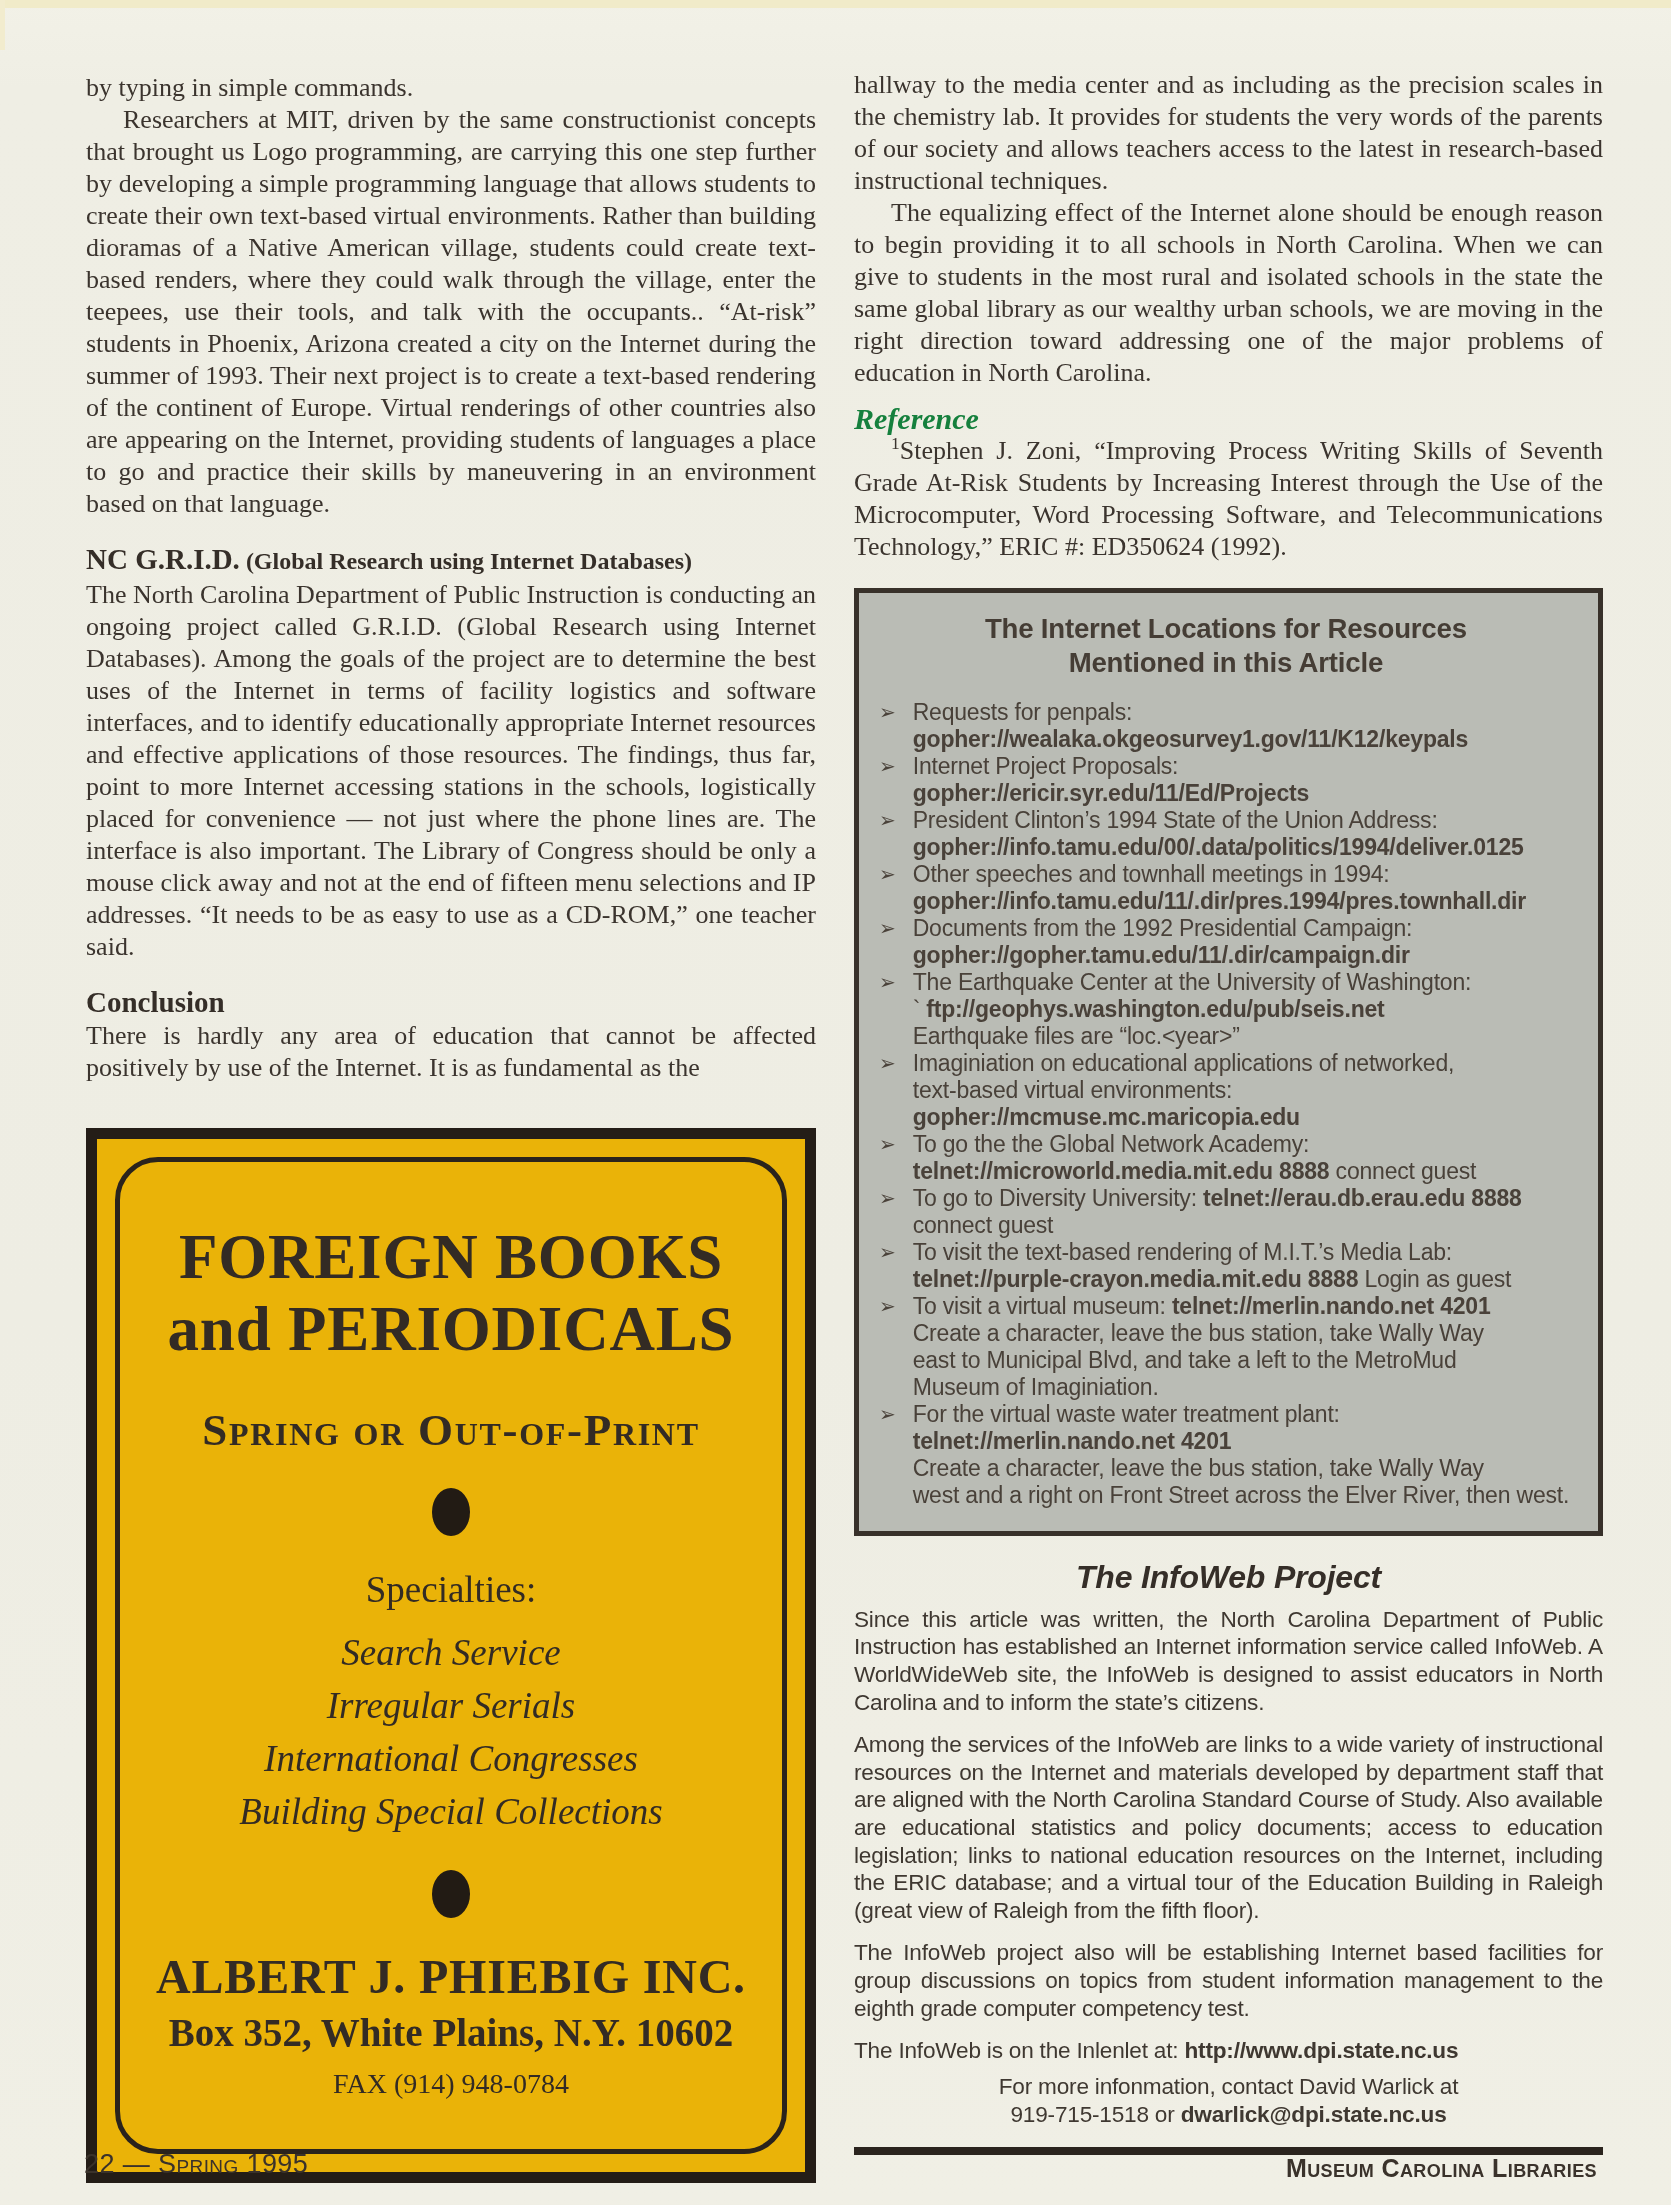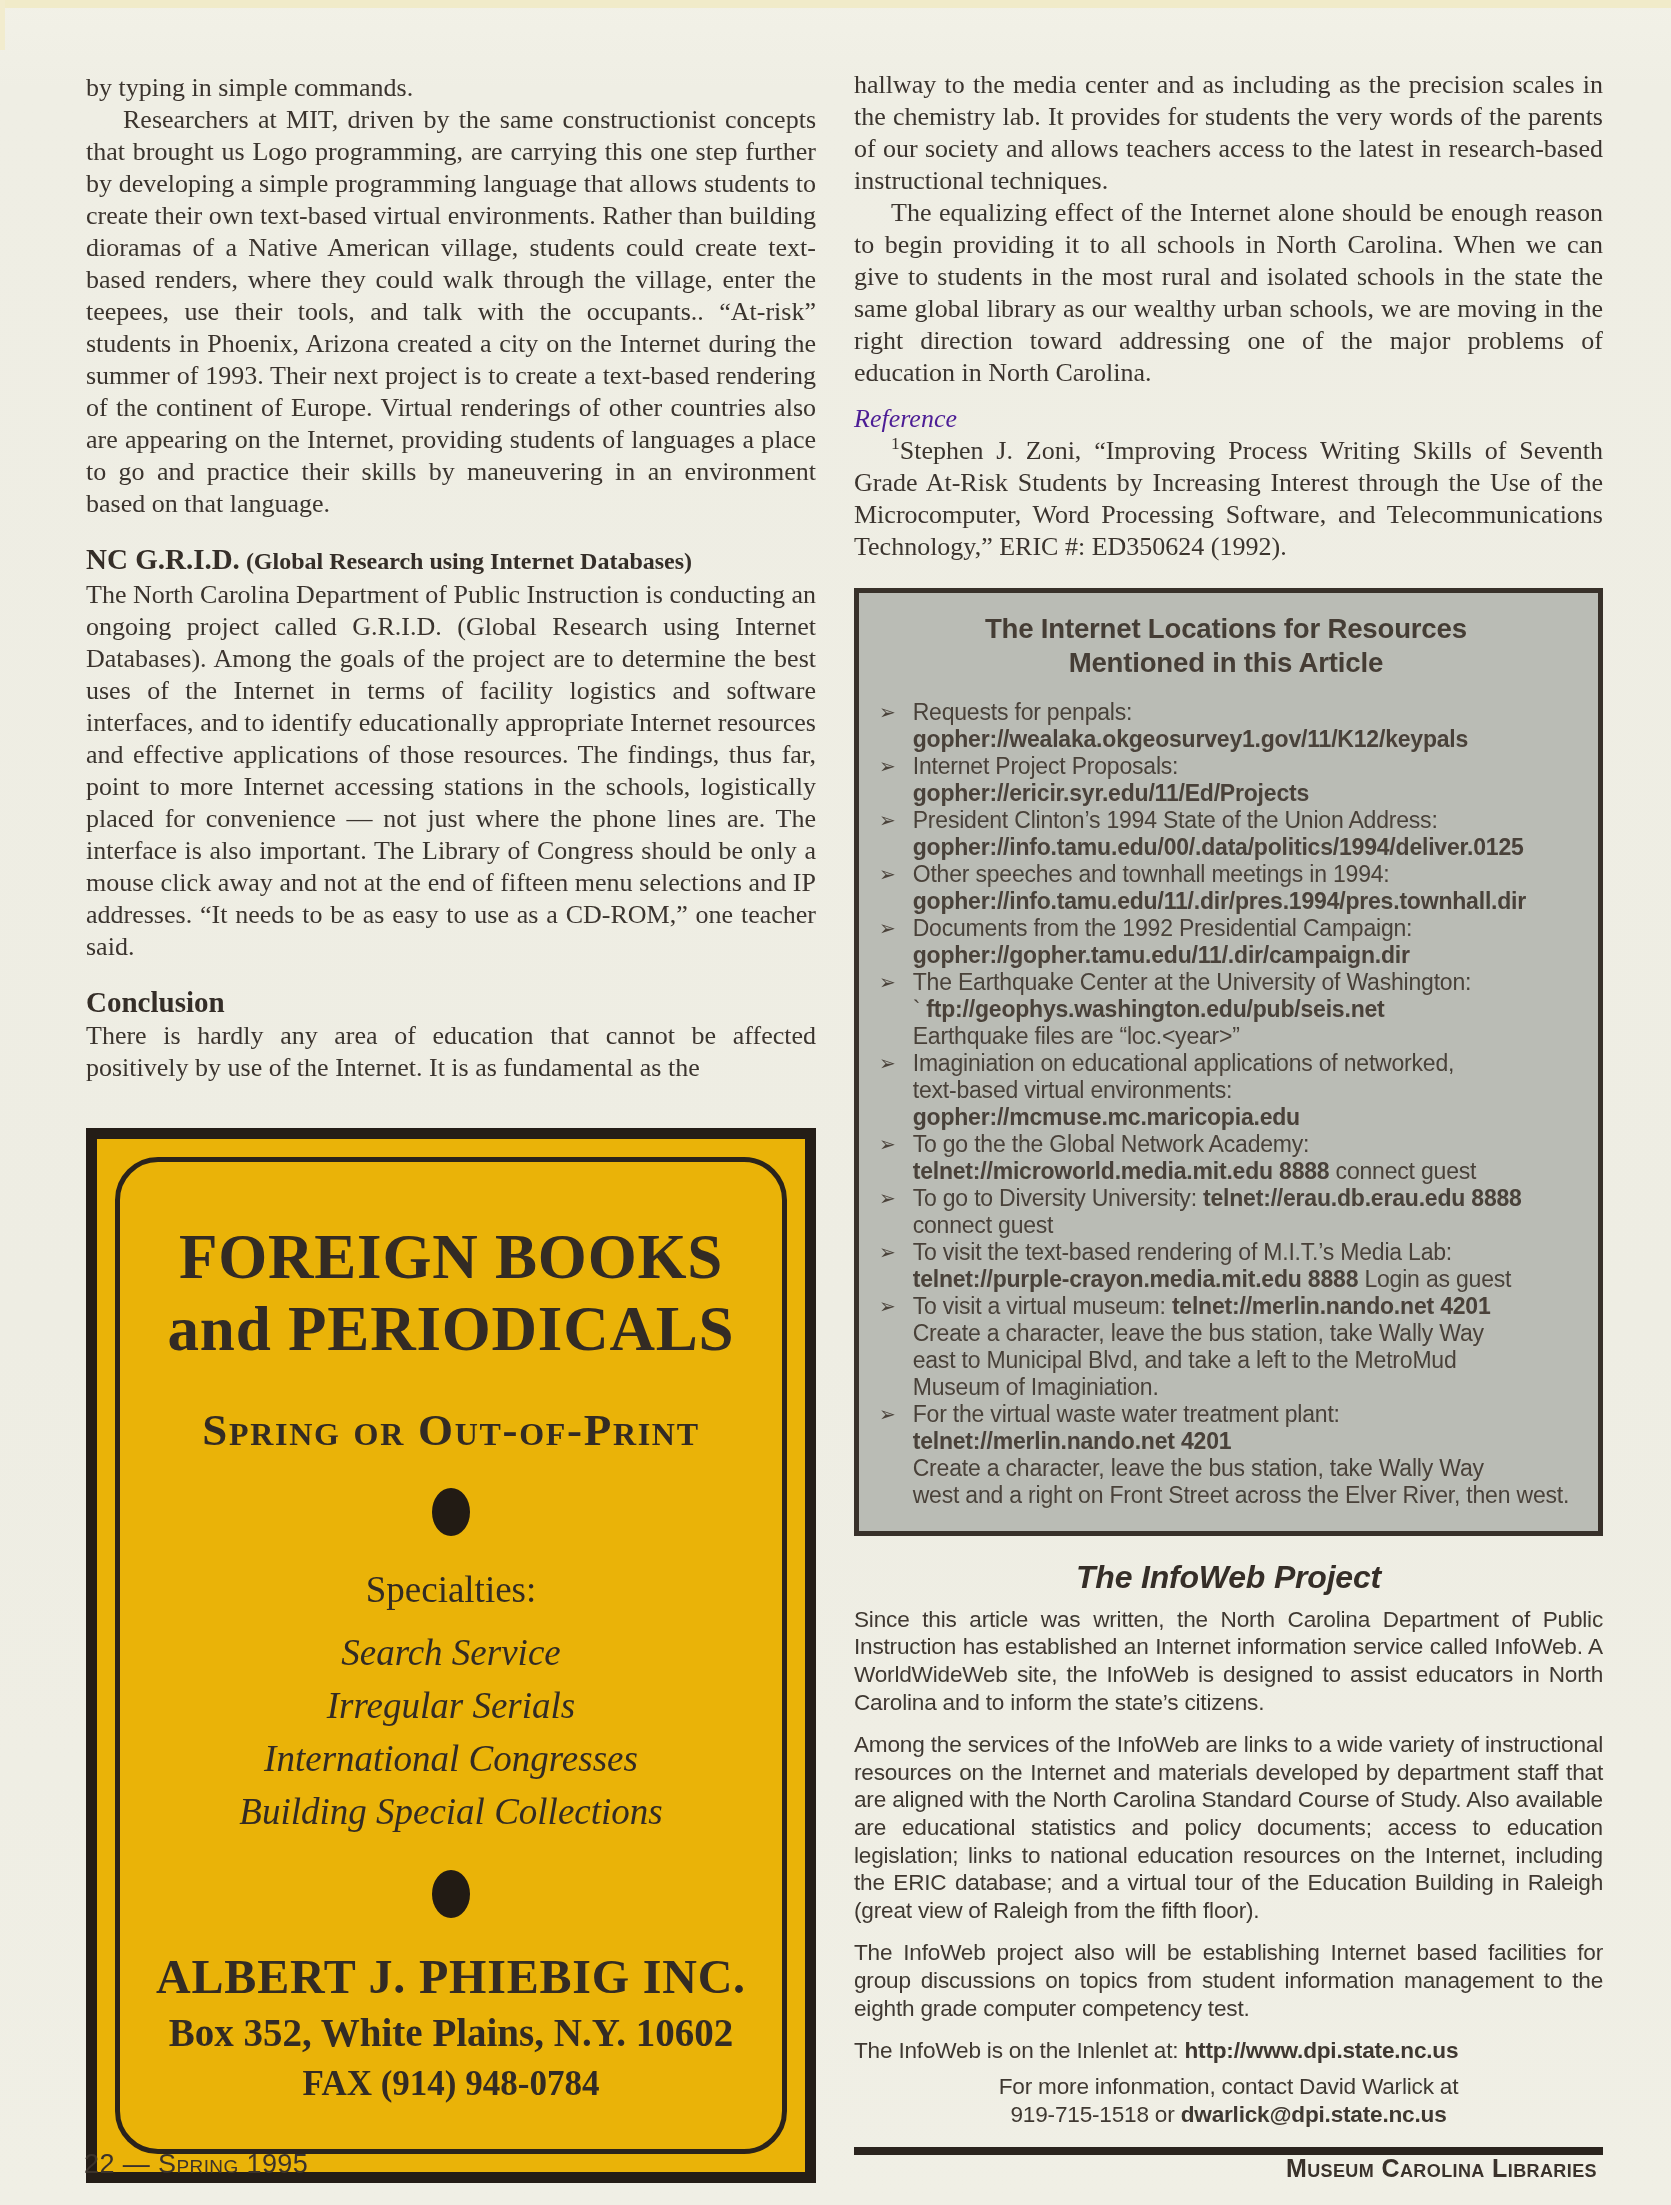--- a/index.html
+++ b/index.html
@@ -16,21 +16,21 @@
 
   .col-left{position:absolute;left:86px;top:72px;width:730px;}
   .col-right{position:absolute;left:854px;top:69px;width:749px;}
 
   p.body{font-size:26px;line-height:32px;text-align:justify;margin:0;}
   p.indent{text-indent:37px;}
 
   .sec-head{margin:22px 0 0 0;font-size:29px;line-height:35px;font-weight:bold;color:#352e28;}
   .sec-head .sub{font-size:24px;}
 
-  .ref-head{margin:13.4px 0 0 0;font-size:26px;line-height:33px;font-weight:normal;font-style:italic;color:#4c1d95;}
+  .ref-head{margin:13.4px 0 0 0;font-size:30px;line-height:33px;font-weight:bold;font-style:italic;color:#15803d;}
   p.ref{font-size:26px;line-height:32px;text-align:justify;margin:0;text-indent:37px;}
   .sup{font-size:17.5px;vertical-align:super;line-height:0;}
 
   
   .gray-box{
     margin-top:25px;background:#babcb5;border:5px solid #38312a;
     padding:18.4px 22px 22px 16.7px;
     font-family:"Liberation Sans", sans-serif;color:#494139;
     letter-spacing:-0.2px;
   }
@@ -54,21 +54,21 @@
   
   .ad{margin-top:44px;border:11px solid #241d17;padding:18.4px;background:#eab308;}
   .ad-inner{border:5.8px solid #2a231c;border-radius:43px;padding:48px 20px 42px 20px;text-align:center;color:#332b24;}
   .ad-title{font-weight:bold;font-size:63px;line-height:1.14;letter-spacing:0.8px;margin:11.7px 0 0 0;}
   .ad-sub{margin-top:38px;font-variant:small-caps;font-weight:600;font-size:45px;letter-spacing:1.7px;}
   .ad-dot{width:38px;height:48px;background:#221b14;border-radius:50%;margin:32px auto;}
   .ad-specialties-label{font-size:37px;line-height:43px;margin-bottom:15px;}
   .ad-spec-item{font-style:italic;font-size:37px;line-height:53px;}
   .ad-company{font-weight:bold;font-size:48px;line-height:53px;letter-spacing:0.8px;margin-top:25px;}
   .ad-addr{font-weight:bold;font-size:39px;line-height:47px;margin-top:6.7px;}
-  .ad-fax{font-weight:bold;font-size:35px;line-height:47px;margin-top:3.3px;}
+  .ad-fax{font-weight:normal;font-size:28px;line-height:47px;margin-top:3.3px;}
 
   
   .footer-left{position:absolute;left:84px;top:2149px;font-family:"Liberation Sans", sans-serif;font-variant:small-caps;font-size:27px;color:#3a322b;letter-spacing:0.4px;}
   .footer-right{position:absolute;right:74px;top:2154px;font-family:"Liberation Sans", sans-serif;font-variant:small-caps;font-weight:bold;font-size:25px;color:#3a322b;letter-spacing:0.4px;}
 </style>
 </head>
 <body>
 
 <div class="scan-edge"></div>
 <div class="scan-edge-left"></div>

